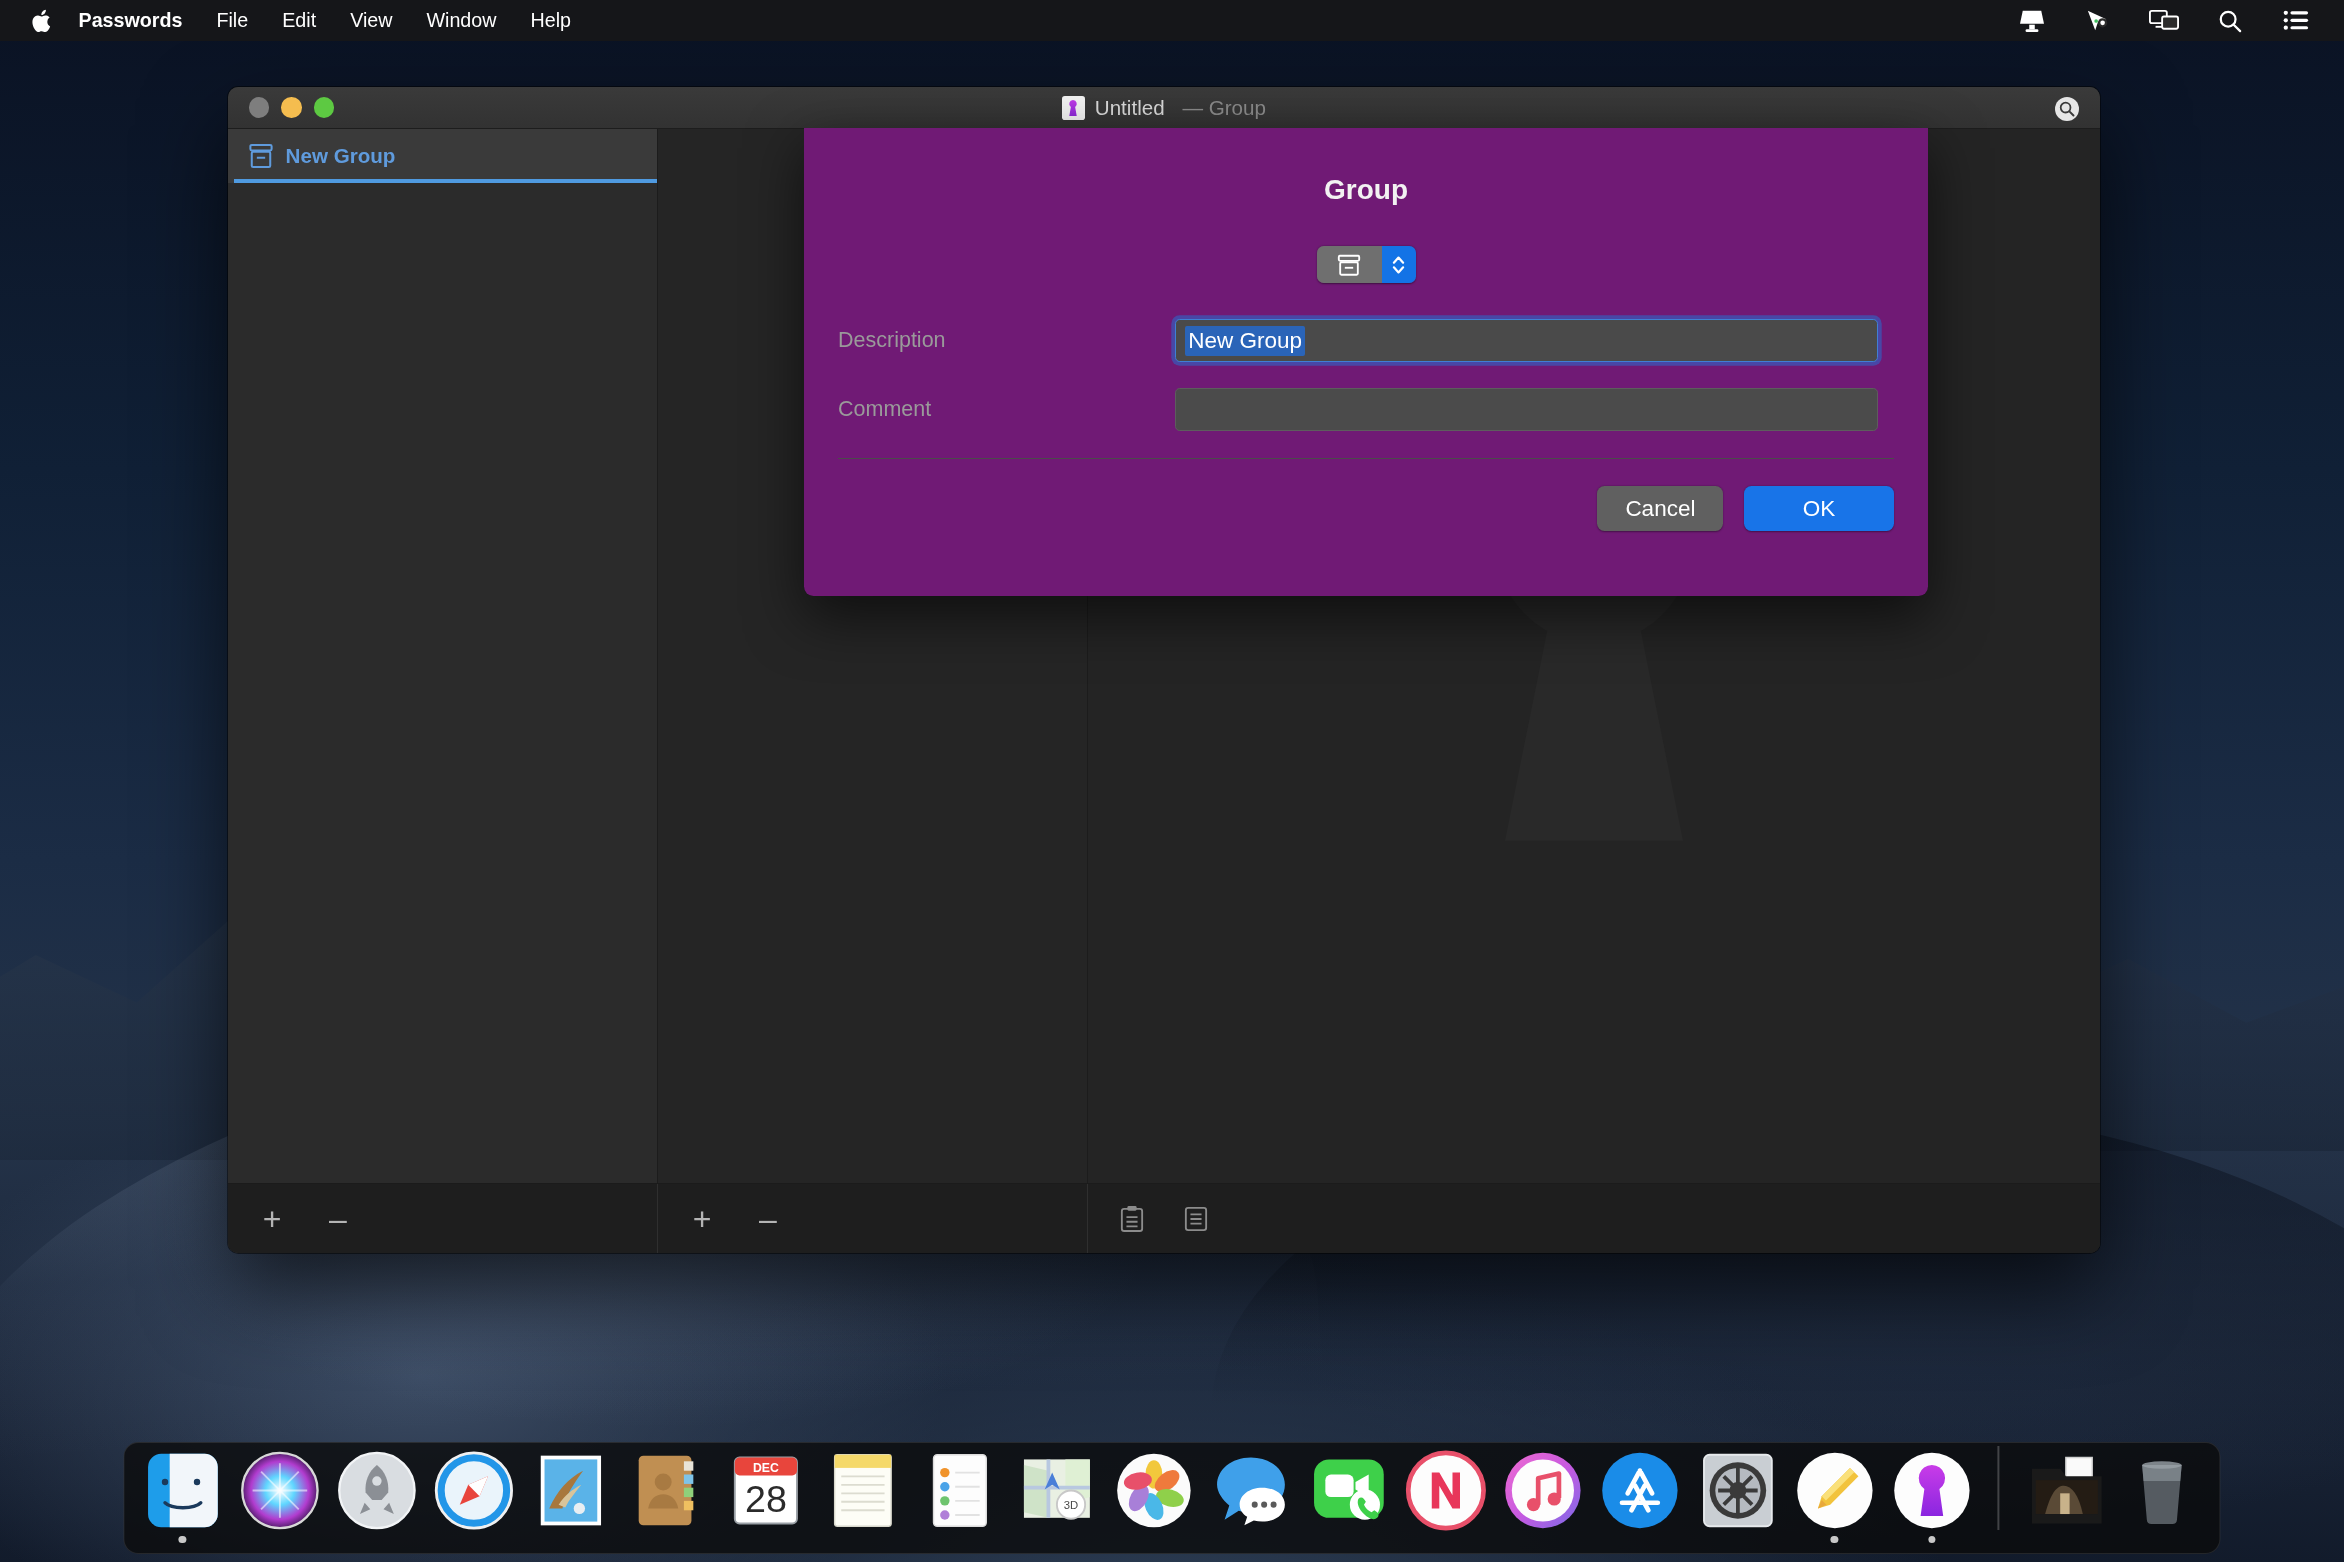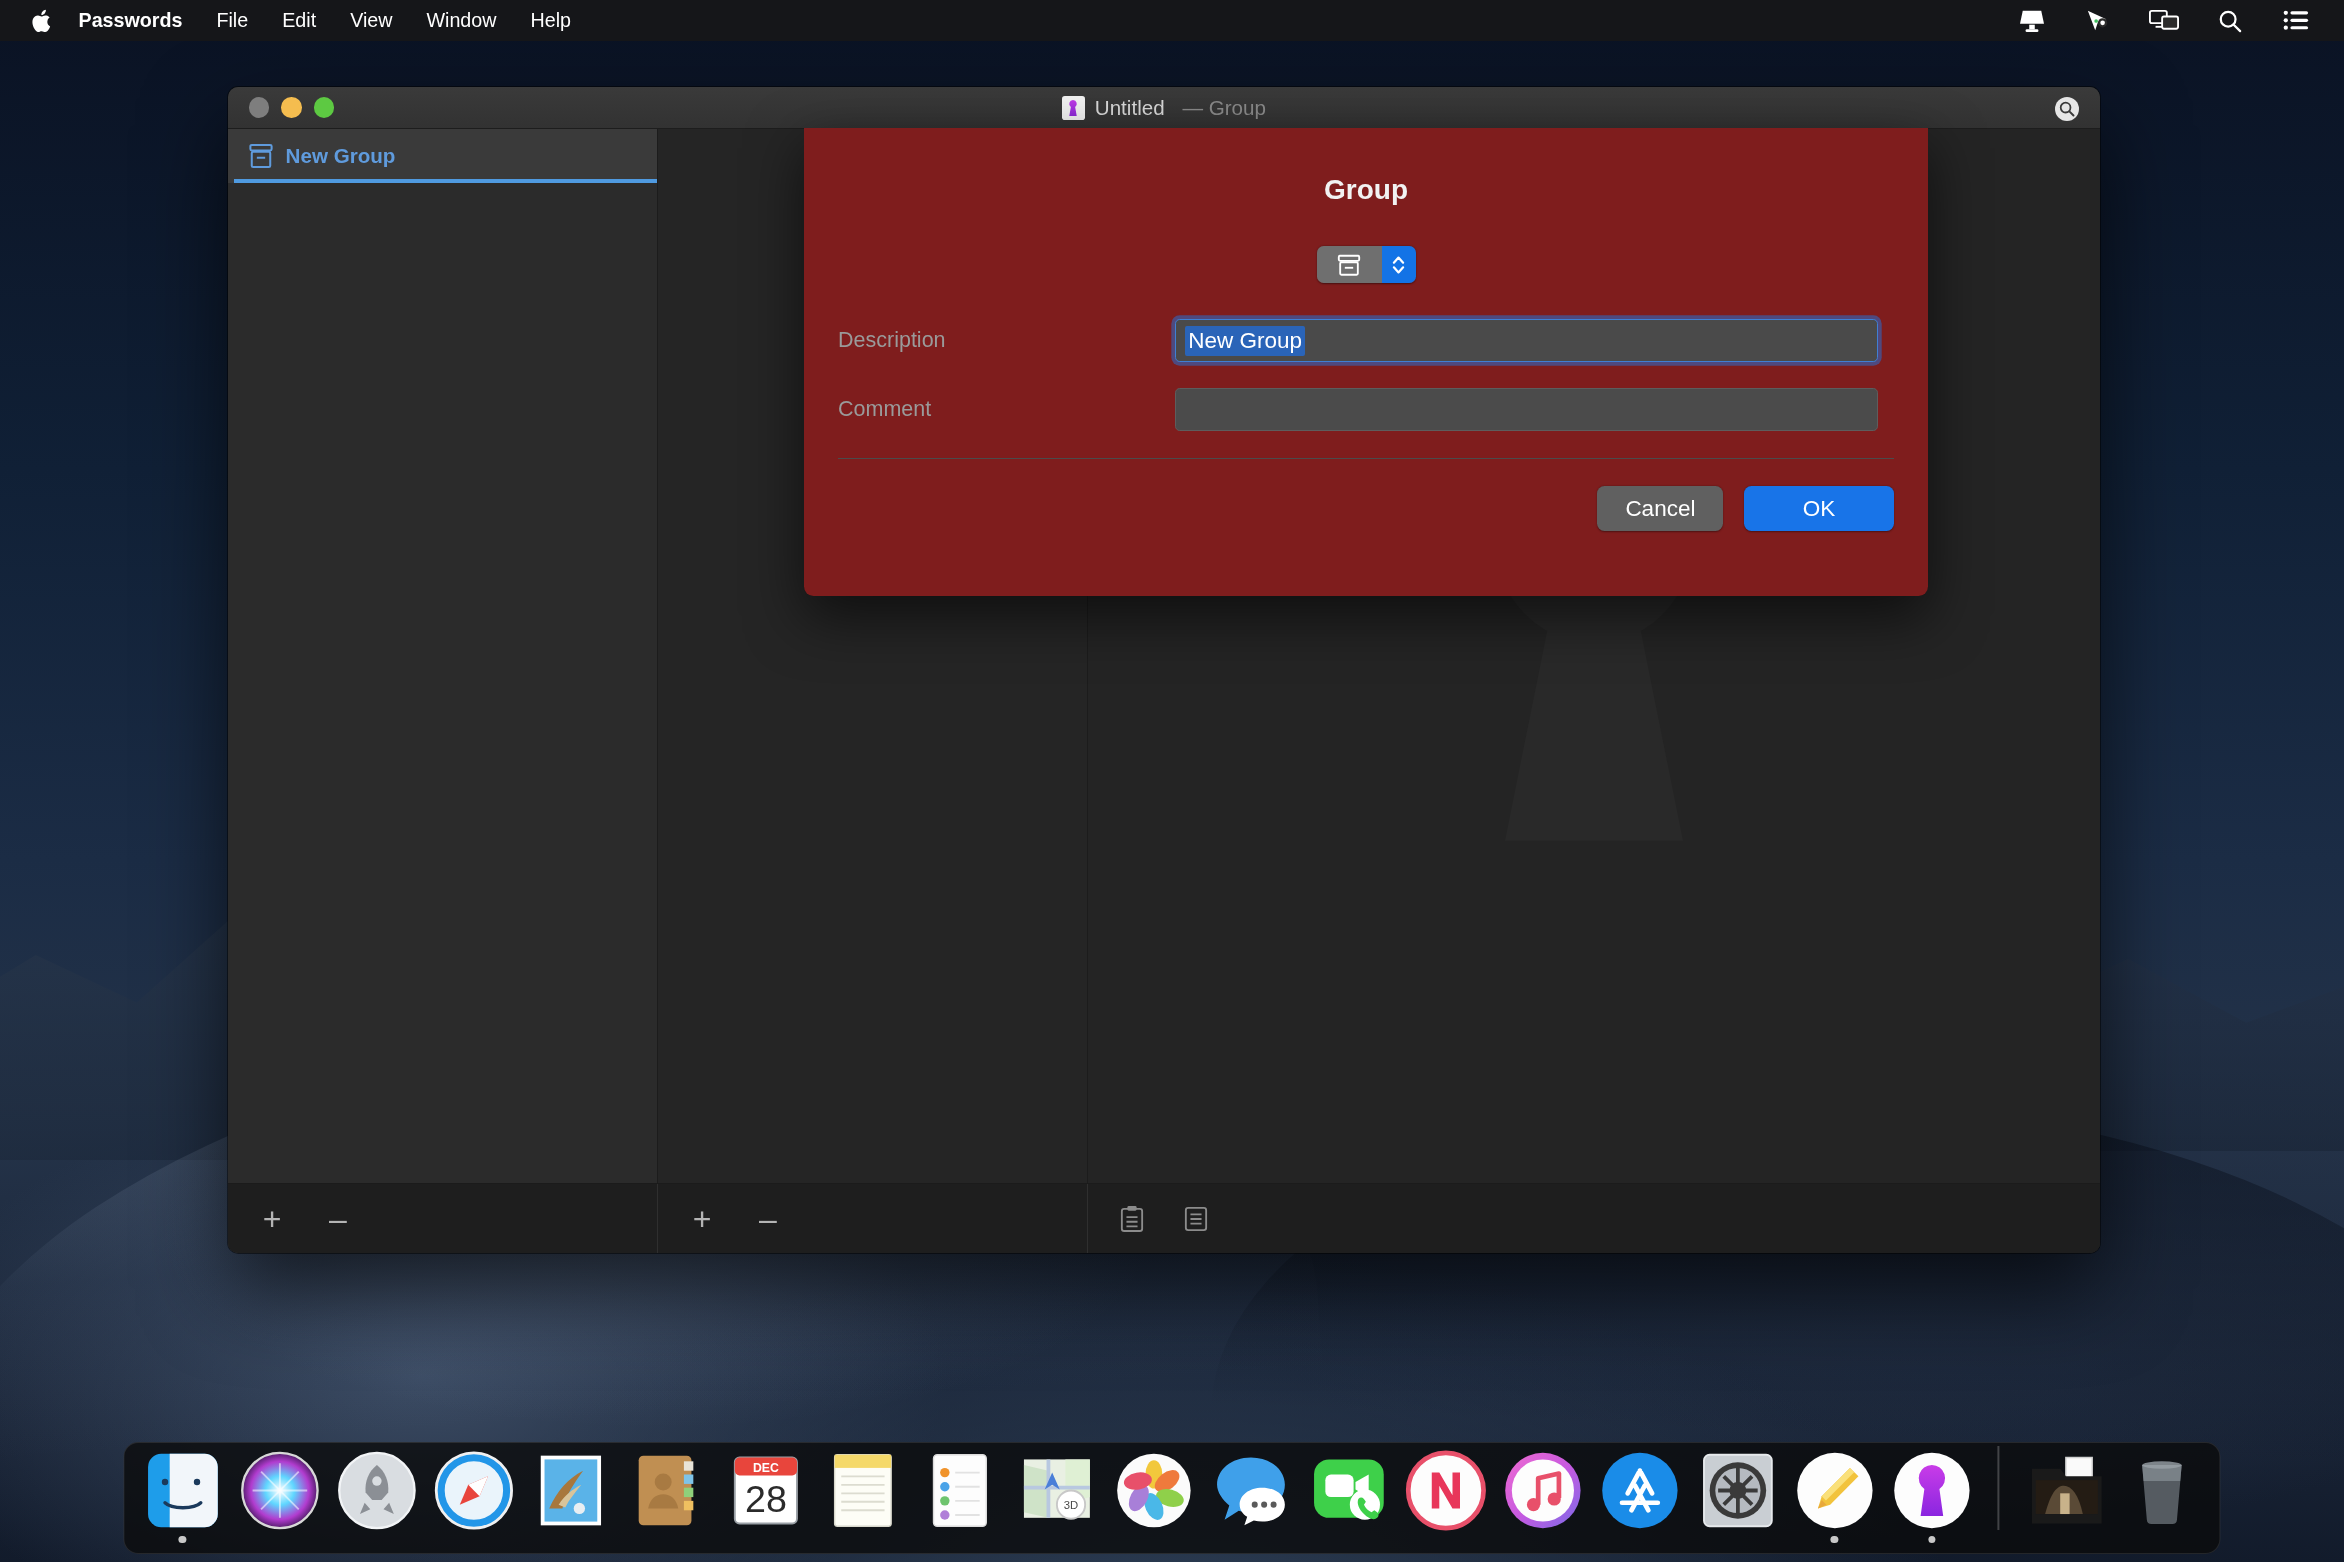--- a/index.html
+++ b/index.html
@@ -135,21 +135,21 @@
   .bb-seg { background:#1e1e1e; display:flex; align-items:center; height:70px; }
   .bb-seg.s1 { width:430px; border-right:0.9px solid #2f2f2f; padding-left:28px; gap:34px; }
   .bb-seg.s2 { width:430px; border-right:0.9px solid #2f2f2f; padding-left:28px; gap:34px; }
   .bb-seg.s3 { flex:1; padding-left:28px; gap:32px; }
   .bb-btn { width:32px; height:32px; display:flex; align-items:center; justify-content:center; }
   .pm-glyph { color:#b4b4b4; font-size:32px; line-height:1; font-weight:300; }
 
   
   #sheet {
     position:absolute; left:576px; top:-0.9px; width:1124px; height:468px;
-    background:#7f1d1d;
+    background:#701a75;
     border-radius:0 0 9.4px 9.4px;
     box-shadow:0 20.6px 56px rgba(0,0,0,.6);
     z-index:40;
   }
   #sheet-title {
     text-align:center; color:#f2f2f2; font-size:28px; font-weight:bold;
     padding-top:46px;
   }
   #popup-row { display:flex; justify-content:center; margin-top:40px; }
   #group-popup {

